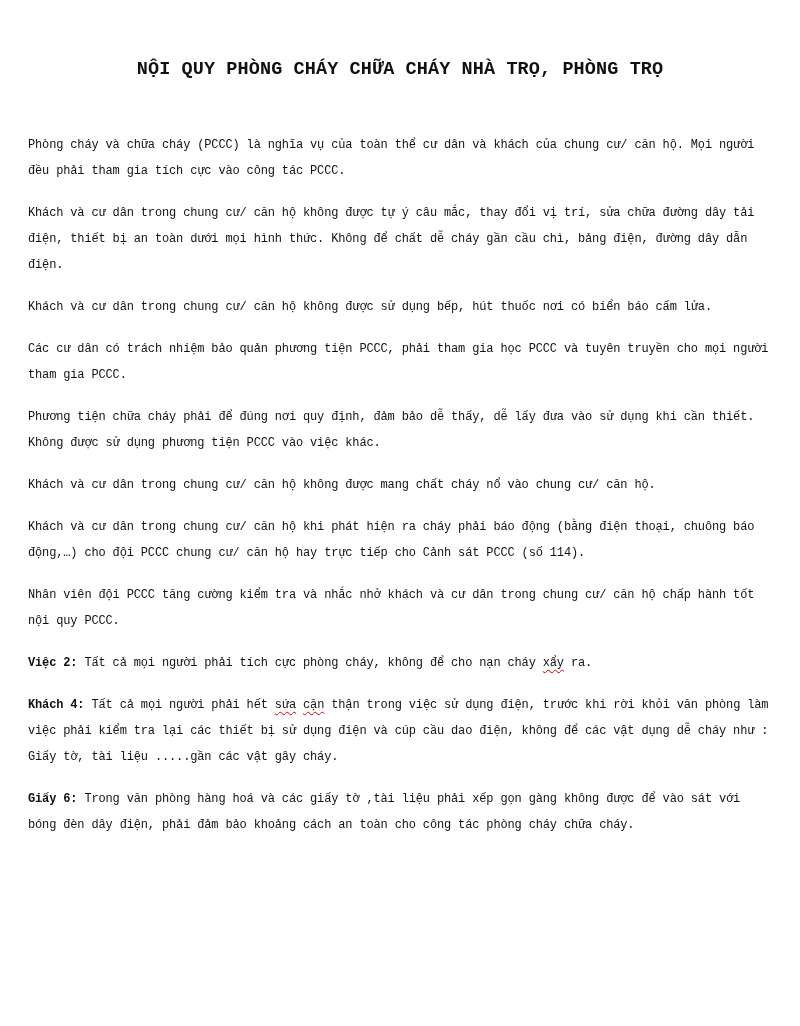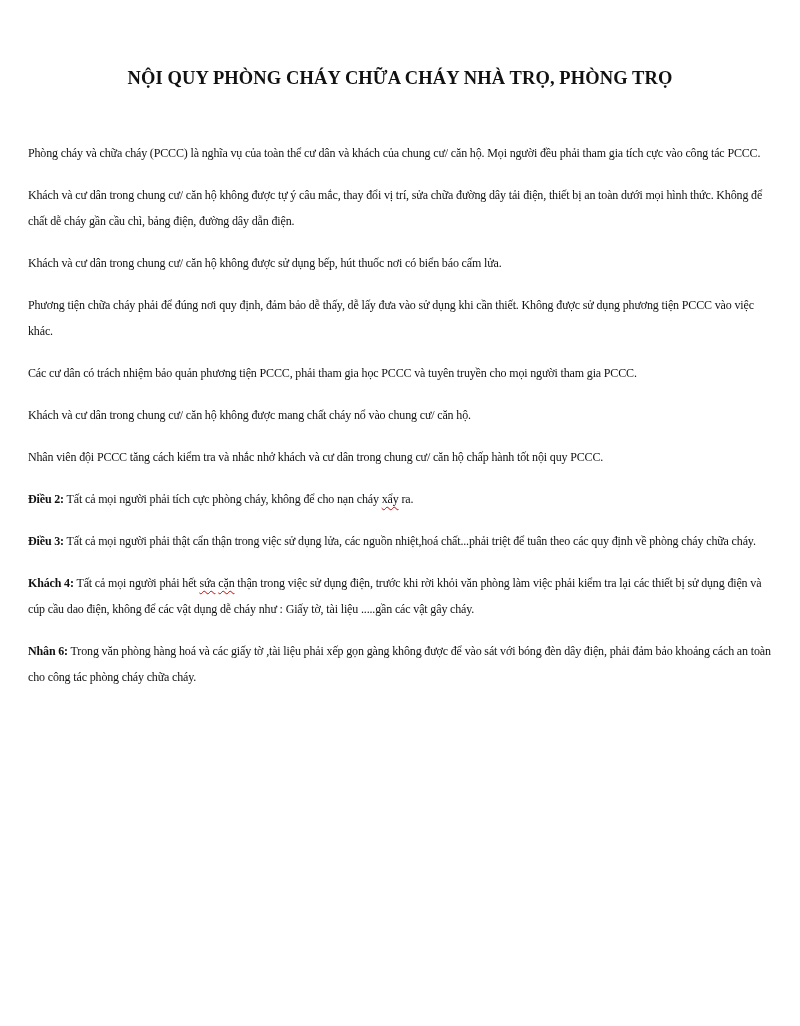--- a/index.html
+++ b/index.html
@@ -1,21 +1,21 @@
 <!DOCTYPE html>
 <html><head>
   <meta charset="utf-8">
   <style>
     html, body { margin: 0; padding: 0; background: #ffffff; }
     body {
       width: 800px; height: 1026px; overflow: hidden;
       font-family: "Liberation Serif", "DejaVu Serif", serif;
       color: #111111;
     }
-    .page { position: relative; width: 800px; height: 901px; box-sizing: border-box; padding: 8px 28px 0 28px; }
+    .page { position: relative; width: 800px; height: 901px; box-sizing: border-box; padding: 0 28px 0 28px; font-family: Liberation Mono, monospace; }
     .title {
       text-align: center; font-weight: bold; font-size: 18.5px;
       margin: 0; padding-top: 58px; height: 24px; line-height: 24px;
       letter-spacing: 0.1px;
     }
     .content { margin-top: 50px; }
     .para {
       font-size: 12px; line-height: 26px; margin: 0 0 16px 0;
       letter-spacing: -0.15px;
     }
@@ -29,36 +29,34 @@
 </head>
 <body>
 
 <div class="page">
   <h1 class="title">NỘI QUY PHÒNG CHÁY CHỮA CHÁY NHÀ TRỌ, PHÒNG TRỌ</h1>
 
   <div class="content">
     <p class="para">Phòng cháy và chữa cháy (PCCC) là nghĩa vụ của toàn thể cư dân và khách của chung cư/ căn hộ. Mọi người đều phải tham gia tích cực vào công tác PCCC.</p>
     <p class="para">Khách và cư dân trong chung cư/ căn hộ không được tự ý câu mắc, thay đổi vị trí, sửa chữa đường dây tải điện, thiết bị an toàn dưới mọi hình thức. Không để chất dễ cháy gần cầu chì, bảng điện, đường dây dẫn điện.</p>
     <p class="para">Khách và cư dân trong chung cư/ căn hộ không được sử dụng bếp, hút thuốc nơi có biển báo cấm lửa.</p>
+    <p class="para">Các cư dân có trách nhiệm bảo quản phương tiện PCCC, phải tham gia học PCCC và tuyên truyền cho mọi người tham gia PCCC.</p>
     <p class="para">Phương tiện chữa cháy phải để đúng nơi quy định, đảm bảo dễ thấy, dễ lấy đưa vào sử dụng khi cần thiết. Không được sử dụng phương tiện PCCC vào việc khác.</p>
-    <p class="para">Các cư dân có trách nhiệm bảo quản phương tiện PCCC, phải tham gia học PCCC và tuyên truyền cho mọi người tham gia PCCC.</p>
     <p class="para">Khách và cư dân trong chung cư/ căn hộ không được mang chất cháy nổ vào chung cư/ căn hộ.</p>
-    <p class="para">Nhân viên đội PCCC tăng cách kiểm tra và nhắc nhở khách và cư dân trong chung cư/ căn hộ chấp hành tốt nội quy PCCC.</p>
+    <p class="para">Khách và cư dân trong chung cư/ căn hộ khi phát hiện ra cháy phải báo động (bằng điện thoại, chuông báo động,…) cho đội PCCC chung cư/ căn hộ hay trực tiếp cho Cảnh sát PCCC (số 114).</p>
+    <p class="para">Nhân viên đội PCCC tăng cường kiểm tra và nhắc nhở khách và cư dân trong chung cư/ căn hộ chấp hành tốt nội quy PCCC.</p>
 
 
     <p class="para">
-      <span class="label">Điều 2:</span><span> Tất cả mọi người phải tích cực phòng cháy, không để cho nạn cháy </span><span class="squiggle">xẩy</span><span> ra.</span>
+      <span class="label">Việc 2:</span><span> Tất cả mọi người phải tích cực phòng cháy, không để cho nạn cháy </span><span class="squiggle">xẩy</span><span> ra.</span>
     </p>
 
-    <p class="para">
-      <span class="label">Điều 3:</span><span> Tất cả mọi người phải thật cẩn thận trong việc sử dụng lửa, các nguồn nhiệt,hoá chất...phải triệt để tuân theo các quy định về phòng cháy chữa cháy.</span>
-    </p>
 
     <p class="para">
       <span class="label">Khách 4:</span><span> Tất cả mọi người phải hết </span><span class="squiggle">sứa</span><span> </span><span class="squiggle">cặn</span><span> thận trong việc sử dụng điện, trước khi rời khỏi văn phòng làm việc phải kiểm tra lại các thiết bị sử dụng điện và cúp cầu dao điện, không để các vật dụng dễ cháy như : Giấy tờ, tài liệu .....gần các vật gây cháy.</span>
     </p>
 
 
     <p class="para">
-      <span class="label">Nhân 6:</span><span> Trong văn phòng hàng hoá và các giấy tờ ,tài liệu phải xếp gọn gàng không được để vào sát với bóng đèn dây điện, phải đảm bảo khoảng cách an toàn cho công tác phòng cháy chữa cháy.</span>
+      <span class="label">Giấy 6:</span><span> Trong văn phòng hàng hoá và các giấy tờ ,tài liệu phải xếp gọn gàng không được để vào sát với bóng đèn dây điện, phải đảm bảo khoảng cách an toàn cho công tác phòng cháy chữa cháy.</span>
     </p>
   </div>
 </div>
 
 </body></html>

